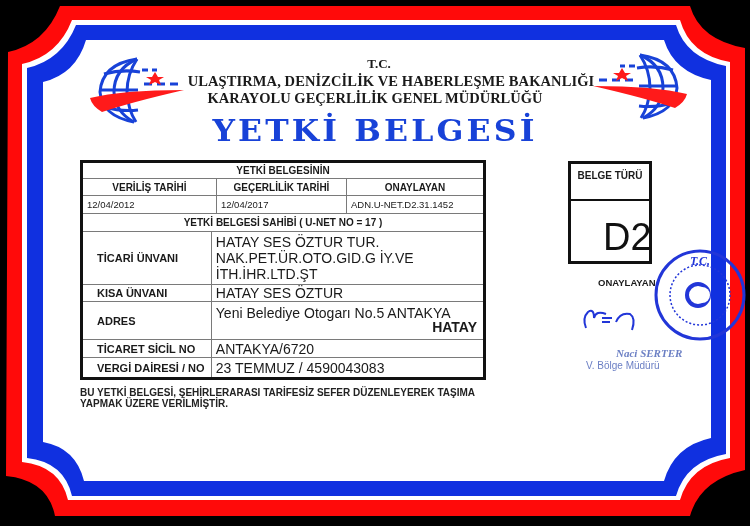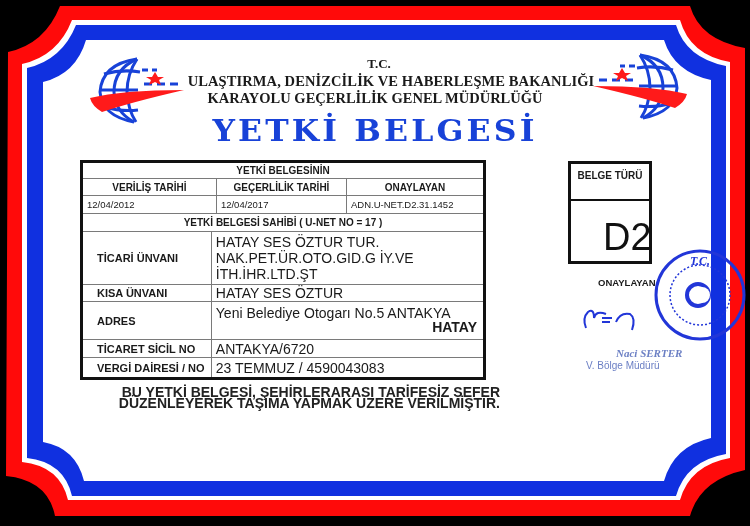--- a/index.html
+++ b/index.html
@@ -54,21 +54,21 @@
   .signer-name {
     position: absolute; left: 590px; top: 347px; font-family: "Liberation Serif", serif;
     font-style: italic; font-weight: bold; font-size: 11px; color: #6b7fc4; margin-left: 26px;
   }
   .signer-title { position: absolute; left: 586px; top: 360px; font-size: 10px; color: #6b7fc4; }
   .signature { position: absolute; left: 580px; top: 300px; }
   .stamp { position: absolute; left: 650px; top: 245px; }
 
   .footer-note {
     position: absolute; left: 80px; top: 387px; width: 420px;
-    font-size: 14px; font-weight: bold; line-height: 11px; color: #222; text-align: right;
+    font-size: 10px; font-weight: bold; line-height: 11px; color: #222;
   }
 </style>
 </head>
 <body>
 
 <div class="frame">
   <svg width="750" height="526" viewBox="0 0 750 526">
 
     <path d="M60,6 L690,6 Q700,40 745,48 L745,470 Q700,480 690,516 L55,516 Q48,480 6,476 L8,52 Q45,44 60,6 Z" fill="#ff0a0a"></path>
 

